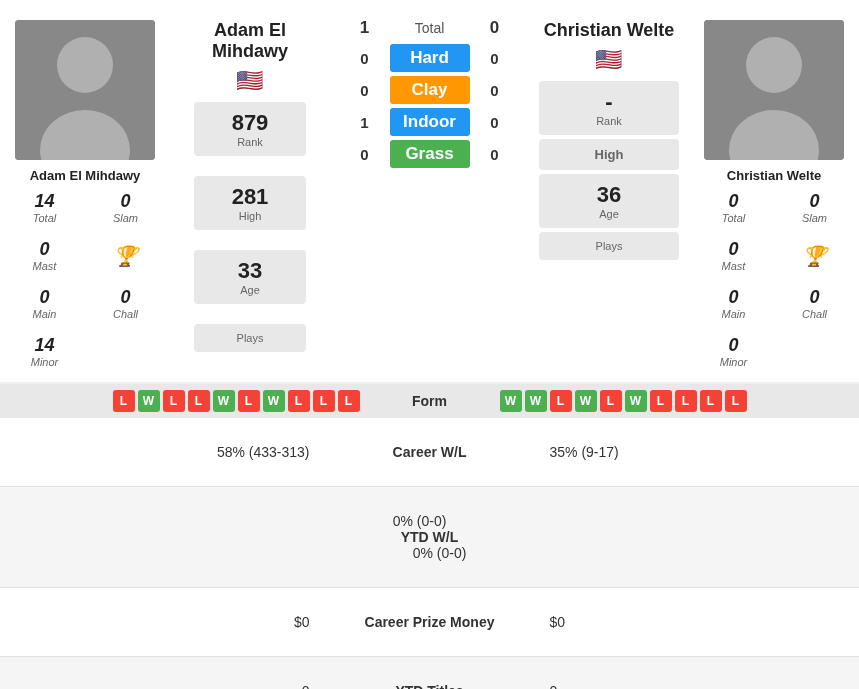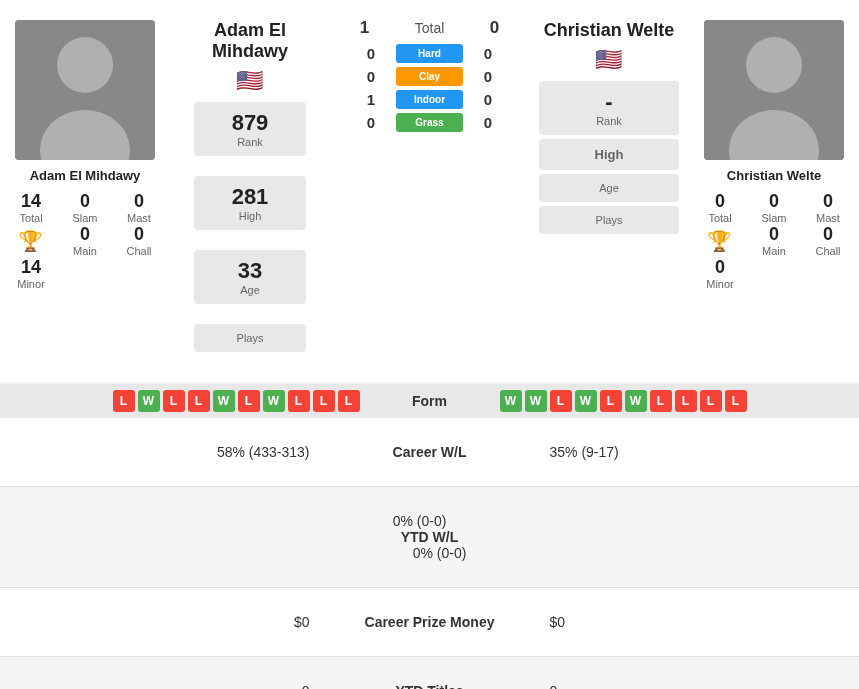--- a/index.html
+++ b/index.html
@@ -51,24 +51,25 @@
       font-size: 13px;
       font-weight: bold;
       text-align: center;
       margin-top: 8px;
       color: #222;
     }
 
     
     .left-stats {
       display: grid;
-      grid-template-columns: 1fr 1fr 1fr;
-      gap: 0 12px;
+      grid-template-columns: 1fr 1fr;
+      gap: 15px 12px;
       margin-top: 8px;
       width: 100%;
+      font-style: italic;
     }
 
     .stat-item {
       display: flex;
       flex-direction: column;
       align-items: center;
     }
 
     .stat-value {
       font-size: 18px;
@@ -167,26 +168,26 @@
     }
 
     .surface-row .val {
       width: 50px;
       text-align: center;
       font-size: 15px;
       font-weight: bold;
     }
 
     .surface-badge {
-      width: 67px;
+      width: 80px;
       text-align: center;
       padding: 4px 0;
       border-radius: 3px;
       color: #fff;
-      font-size: 10px;
+      font-size: 17px;
       font-weight: bold;
     }
 
     .badge-hard { background: #2196F3; }
     .badge-clay { background: #FF9800; }
     .badge-indoor { background: #2196F3; }
     .badge-grass { background: #4CAF50; }
 
     
     .right-middle-block {
@@ -401,20 +402,21 @@
       <div class="player-name-top">Christian Welte</div>
       <div class="flag-icon">🇺🇸</div>
       <div class="right-rank-card">
         <div class="rank-card-value">-</div>
         <div class="rank-card-label">Rank</div>
       </div>
       <div class="right-rank-card">
         <div class="rank-card-value" style="font-size:13px;color:#666;">High</div>
       </div>
       <div class="right-rank-card">
+        <div class="rank-card-value">36</div>
         <div class="rank-card-label">Age</div>
       </div>
       <div class="right-rank-card">
         <div class="rank-card-label">Plays</div>
       </div>
     </div>
 
     <div class="right-player-block">
       <div class="player-avatar">
         <svg width="140" height="140" viewBox="0 0 140 140">

